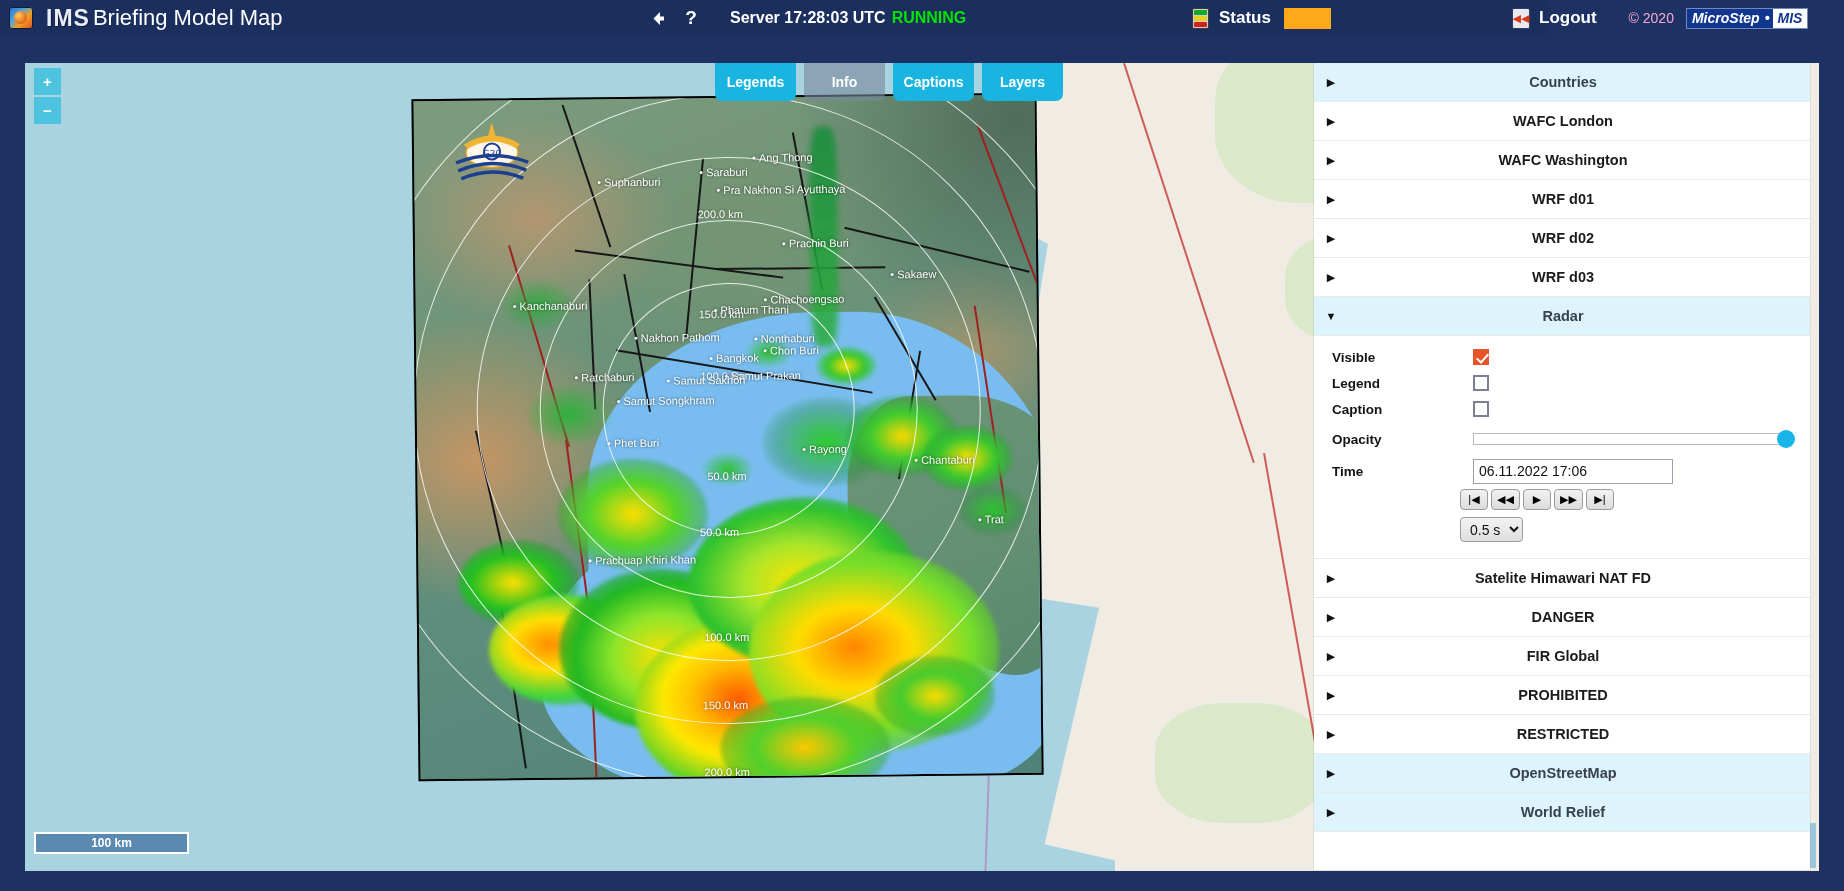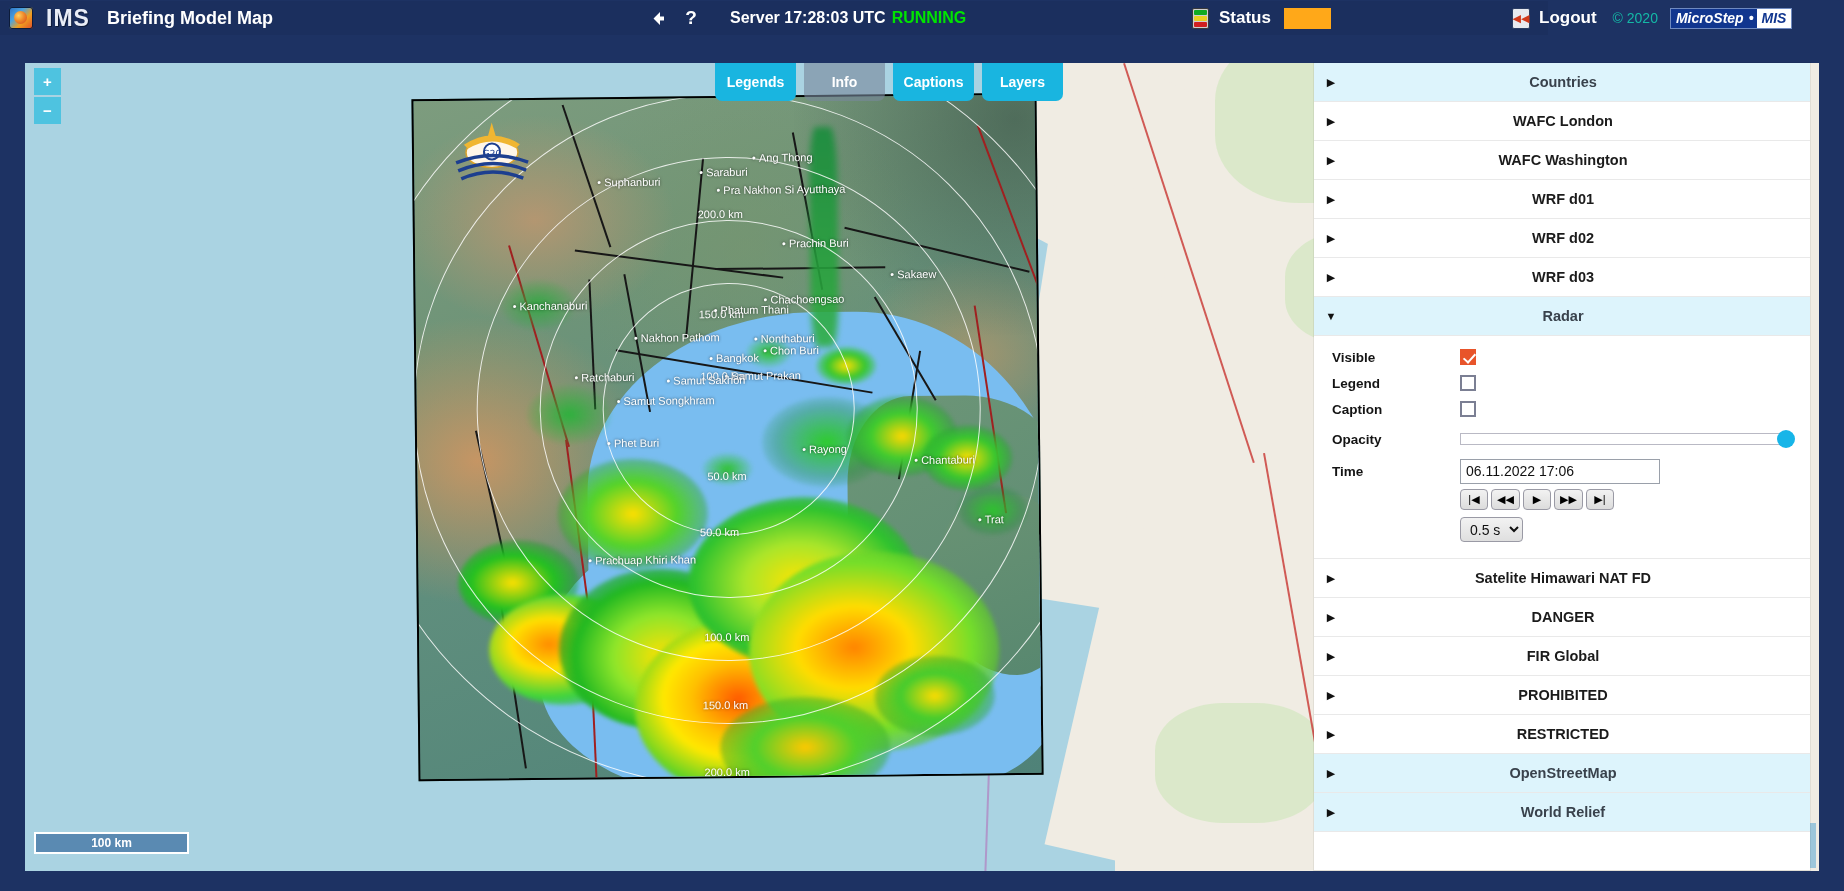--- a/index.html
+++ b/index.html
@@ -30,21 +30,21 @@
     border-radius:50%;
     background: radial-gradient(circle at 35% 35%, #ffd060 0%, #ef8a2a 45%, #d23f1e 100%);
   }
   #topbar .ims {
     margin-left: 13px;
     font-size: 23px; font-weight: bold; letter-spacing: 1px;
     color: #e9edf6;
     text-shadow: 1px 1px 0 #0c1a38;
   }
   #topbar .app-title {
-    margin-left: 17px; font-size: 18px; font-weight: bold; color:#ffffff;
+    margin-left: 3px; font-size: 22px; font-weight: normal; color:#ffffff;
   }
   #topbar .center-group {
     position: absolute; left: 640px; display: flex; align-items: center; gap: 0;
   }
   .icon-btn {
     width: 34px; height: 28px;
     display: flex; align-items: center; justify-content: center;
     color: #ffffff; cursor: pointer;
   }
   .back-arrow {
@@ -79,21 +79,21 @@
   #topbar .right-group {
     position: absolute; left: 1512px; display: flex; align-items: center;
   }
   .logout-icon {
     width: 18px; height: 21px; border-radius: 2px;
     background: #e8eaf0; border: 1px solid #2b3d63;
     display:flex; align-items:center; justify-content:center;
     color: #d23a1c; font-size: 11px; line-height: 1;
   }
   #topbar .logout-label { margin-left: 9px; font-size: 17px; font-weight: bold; }
-  #topbar .copyright { margin-left: 16px; font-size: 14px; color: #14b8a6; white-space: nowrap; text-align: right; }
+  #topbar .copyright { margin-left: 32px; font-size: 14px; color: #f9a8d4; white-space: nowrap; text-align: right; }
   #topbar .brand {
     margin-left: 12px; height: 21px; display: flex; align-items: stretch;
     font-style: italic; font-weight: bold; font-size: 14px;
     border: 1px solid #6f8ac0;
   }
   #topbar .brand .b1 { background: #11368f; color: #ffffff; padding: 0 5px; display:flex; align-items:center; }
   #topbar .brand .sep { background:#11368f; color:#ffffff; display:flex; align-items:center; padding-right:3px;}
   #topbar .brand .b2 { background: #ffffff; color: #11368f; padding: 0 5px; display:flex; align-items:center; }
 
   
@@ -209,21 +209,21 @@
     width: 22px; margin-left: 6px; display:flex; align-items:center; justify-content:center;
     color:#111; font-size:11px;
   }
   .lrow .lname {
     flex: 1; text-align:center; font-size: 14.5px; font-weight: bold;
     color:#1b1b1b; padding-right: 26px;
   }
   .lrow.accent .lname { color: #39424c; }
 
   #radar-body { background:#ffffff; padding: 8px 0 16px 0; border-bottom:1px solid #e9e9e9; }
-  .ctrl-row { display:flex; align-items:center; min-height: 26px; padding: 0 0 0 18px; }
+  .ctrl-row { display:flex; align-items:center; min-height: 26px; padding: 0 0 0 18px; gap: 13px; }
   .ctrl-label { width: 128px; font-size: 13.5px; font-weight:bold; color:#141414; }
   .cbx {
     width: 16px; height: 16px; border: 2px solid #7b7f93; background:#ffffff;
     display:inline-block; cursor:pointer;
   }
   .cbx.checked {
     background:#e8542a; border-color:#e8542a;
     position:relative;
   }
   .cbx.checked::after {

